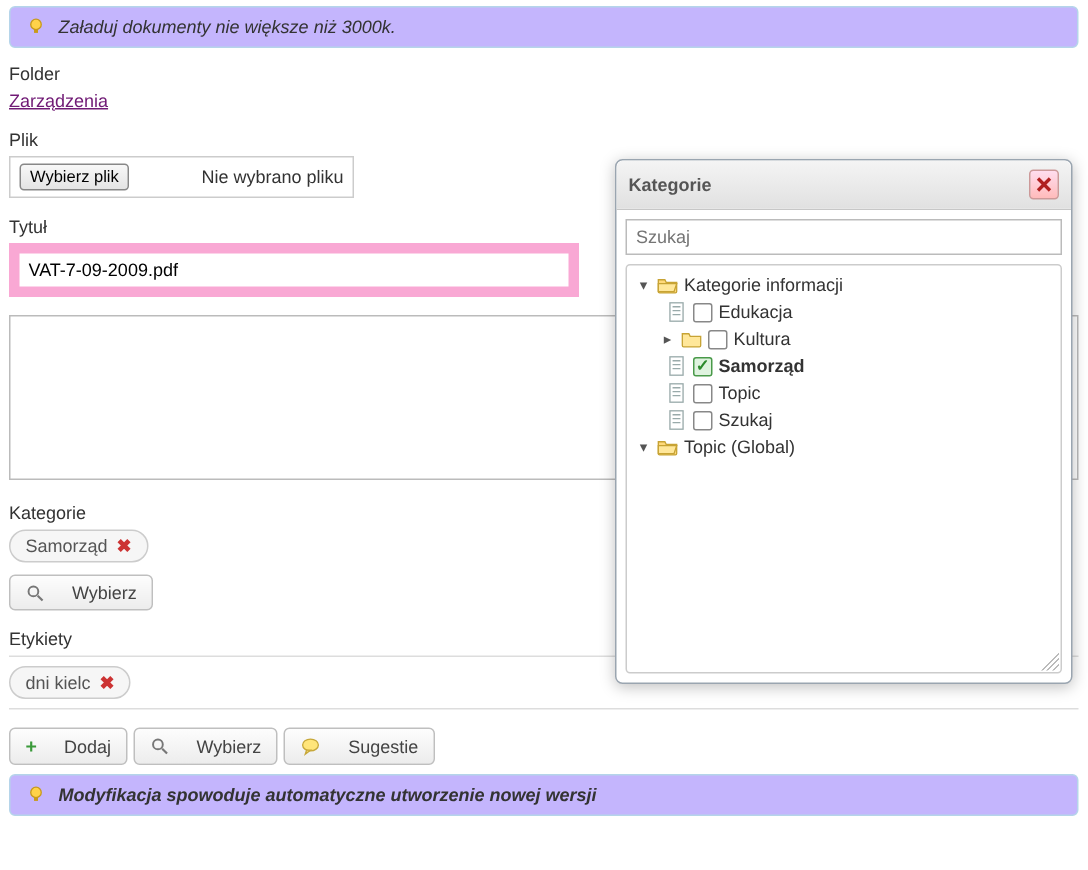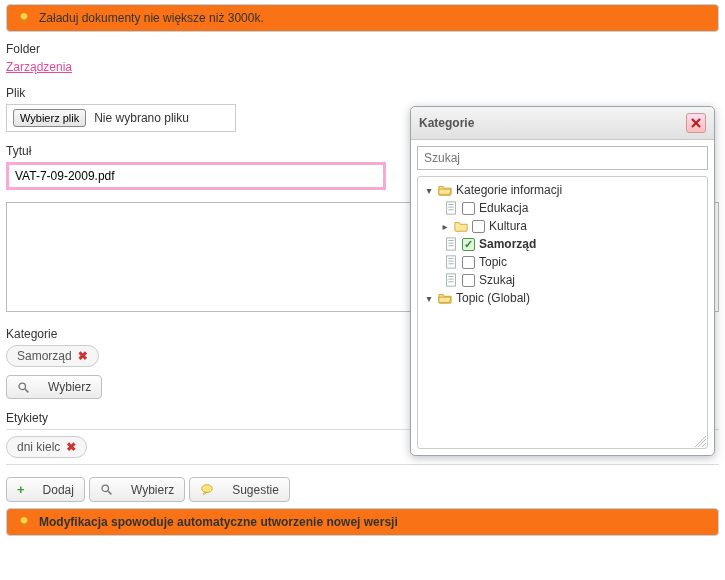--- a/index.html
+++ b/index.html
@@ -7,58 +7,60 @@
   font-family: Arial, Helvetica, sans-serif;
   font-size: 12px;
   color: #333;
   background: #fff;
   width: 725px;
   height: 580px;
   position: relative;
   overflow: hidden;
 }
 .info-box {
-  background: #f97316;
+  background: #c4b5fd;
   border: 1px solid #b5d5ea;
   border-radius: 4px;
   padding: 6px 10px;
   margin: 4px 6px;
   display: flex;
   align-items: flex-end;
   gap: 8px;
+  font-style: italic;
 }
 .bulb-icon {
   width: 14px;
   height: 14px;
   display: inline-block;
 }
 .bulb-icon svg { width: 14px; height: 14px; }
 .section { margin: 10px 6px 12px 6px; }
 .section-label { font-weight: normal; margin-bottom: 4px; display: block; }
-.link { color: #ec4899; text-decoration: underline; cursor: pointer; }
+.link { color: #701a75; text-decoration: underline; cursor: pointer; }
 .file-picker {
   border: 1px solid #ccc;
   padding: 4px 6px;
   width: 230px;
   display: flex;
   align-items: center;
   gap: 8px;
+  justify-content: space-between;
 }
 .native-btn {
   font-family: Arial;
   font-size: 11px;
   padding: 2px 6px;
   border: 1px solid #888;
   border-radius: 3px;
   background: linear-gradient(#f8f8f8, #e4e4e4);
   cursor: pointer;
 }
 .text-input {
   width: 380px;
-  border: 3px solid #f9a8d4;
+  border: 7px solid #f9a8d4;
   padding: 4px 6px;
   font-size: 12px;
 }
 .textarea {
   width: 713px;
   height: 110px;
   border: 1px solid #bbb;
   padding: 4px 6px;
   font-size: 12px;
   resize: none;

